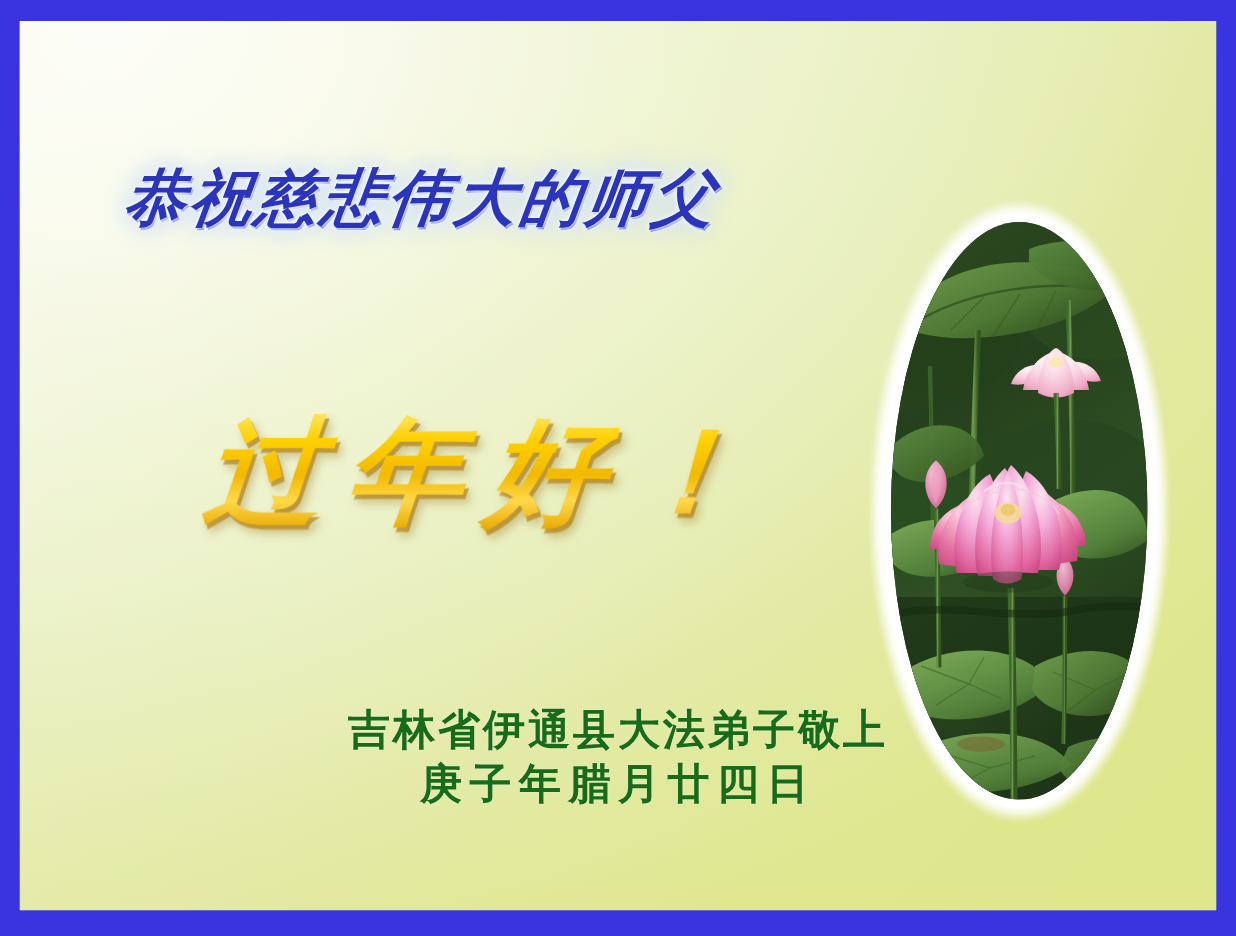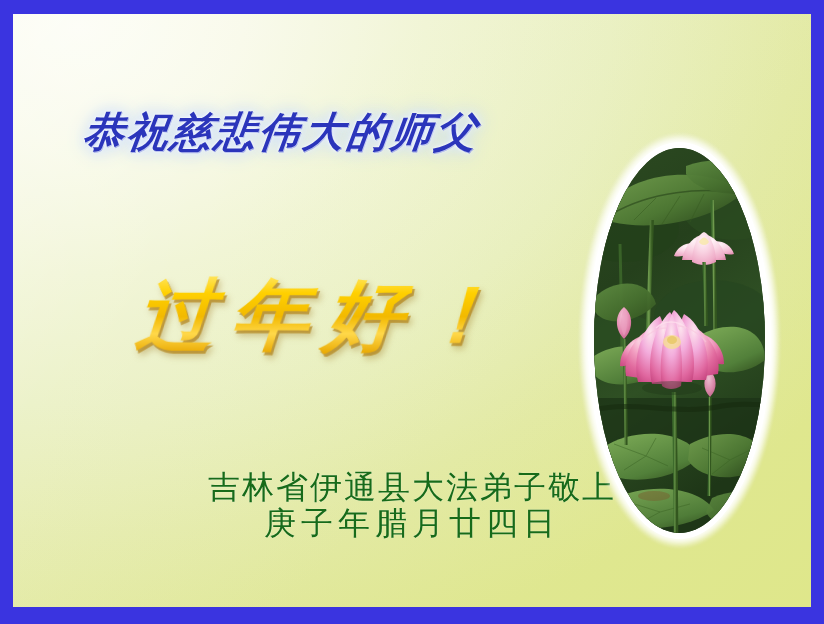--- a/index.html
+++ b/index.html
@@ -111,23 +111,23 @@
   
   #signature {
     position: absolute;
     left: 0;
     right: 0;
     top: 455px;
     text-align: center;
     color: #176b19;
   }
   #signature .sig-line {
-    font-size: 32px;
+    font-size: 28px;
     line-height: 36px;
-    font-weight: normal;
+    font-weight: bold;
     letter-spacing: 2px;
     text-shadow: 0 0 1px rgba(255,255,255,0.75);
   }
   #signature .sig-line + .sig-line {
     letter-spacing: 5px;
   }
 
   
   #photo-wrap {
     position: absolute;

